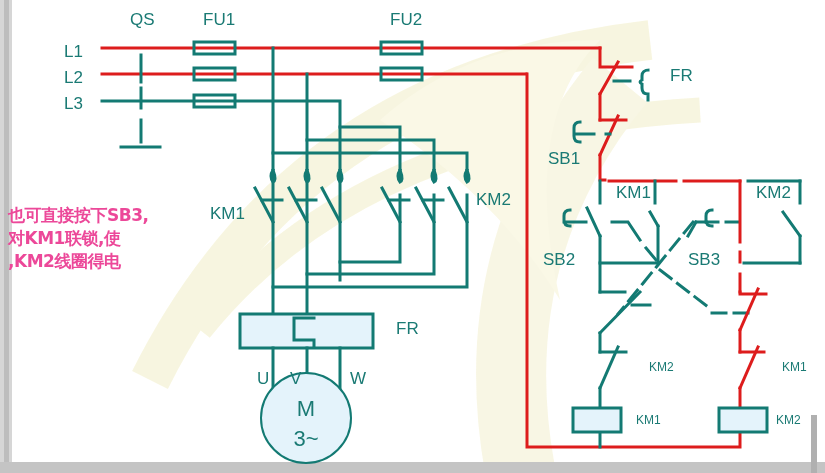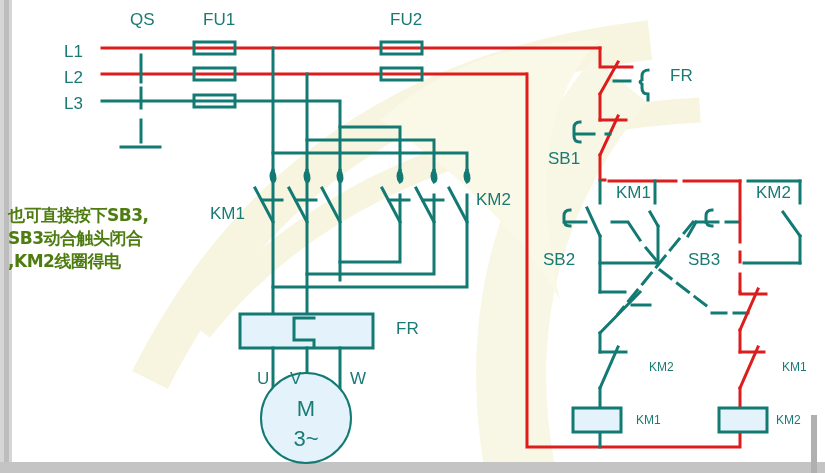--- a/index.html
+++ b/index.html
@@ -1,20 +1,20 @@
 <!DOCTYPE html>
 <html><head>
 <meta charset="utf-8">
 <style>
   html, body { margin:0; padding:0; }
   body { width:825px; height:473px; overflow:hidden; background:#ffffff; position:relative;
          font-family:"Liberation Sans", sans-serif; }
   #stage { position:absolute; left:0; top:0; width:825px; height:473px; }
   .lbl { font-family:"Liberation Sans", sans-serif; fill:#1a7a74; }
-  .note { position:absolute; left:8px; top:204px; width:220px; color:#4d7c0f;
+  .note { position:absolute; left:8px; top:204px; width:220px; color:#ec4899;
           font-family:"DejaVu Sans", sans-serif; font-weight:bold; font-size:17px; line-height:23px; }
   .note div { white-space:nowrap; letter-spacing:-0.5px; }
 </style>
 </head>
 <body>
 
 <svg id="stage" viewBox="0 0 825 473" xmlns="http://www.w3.org/2000/svg">
 
   <g fill="none" stroke="#f7f5dd" stroke-width="40" opacity="0.9">
     <path d="M150 380 Q 300 80 650 40"></path>
@@ -209,15 +209,15 @@
   <text class="lbl" x="543" y="265" font-size="17">SB2</text>
   <text class="lbl" x="688" y="265" font-size="17">SB3</text>
   <text class="lbl" x="649" y="371" font-size="12">KM2</text>
   <text class="lbl" x="782" y="371" font-size="12">KM1</text>
   <text class="lbl" x="636" y="424" font-size="12">KM1</text>
   <text class="lbl" x="776" y="424" font-size="12">KM2</text>
 </svg>
 
 <div class="note">
   <div>也可直接按下SB3,</div>
-  <div>SB3动合触头闭合</div>
+  <div>对KM1联锁,使</div>
   <div>,KM2线圈得电</div>
 </div>
 
 </body></html>

